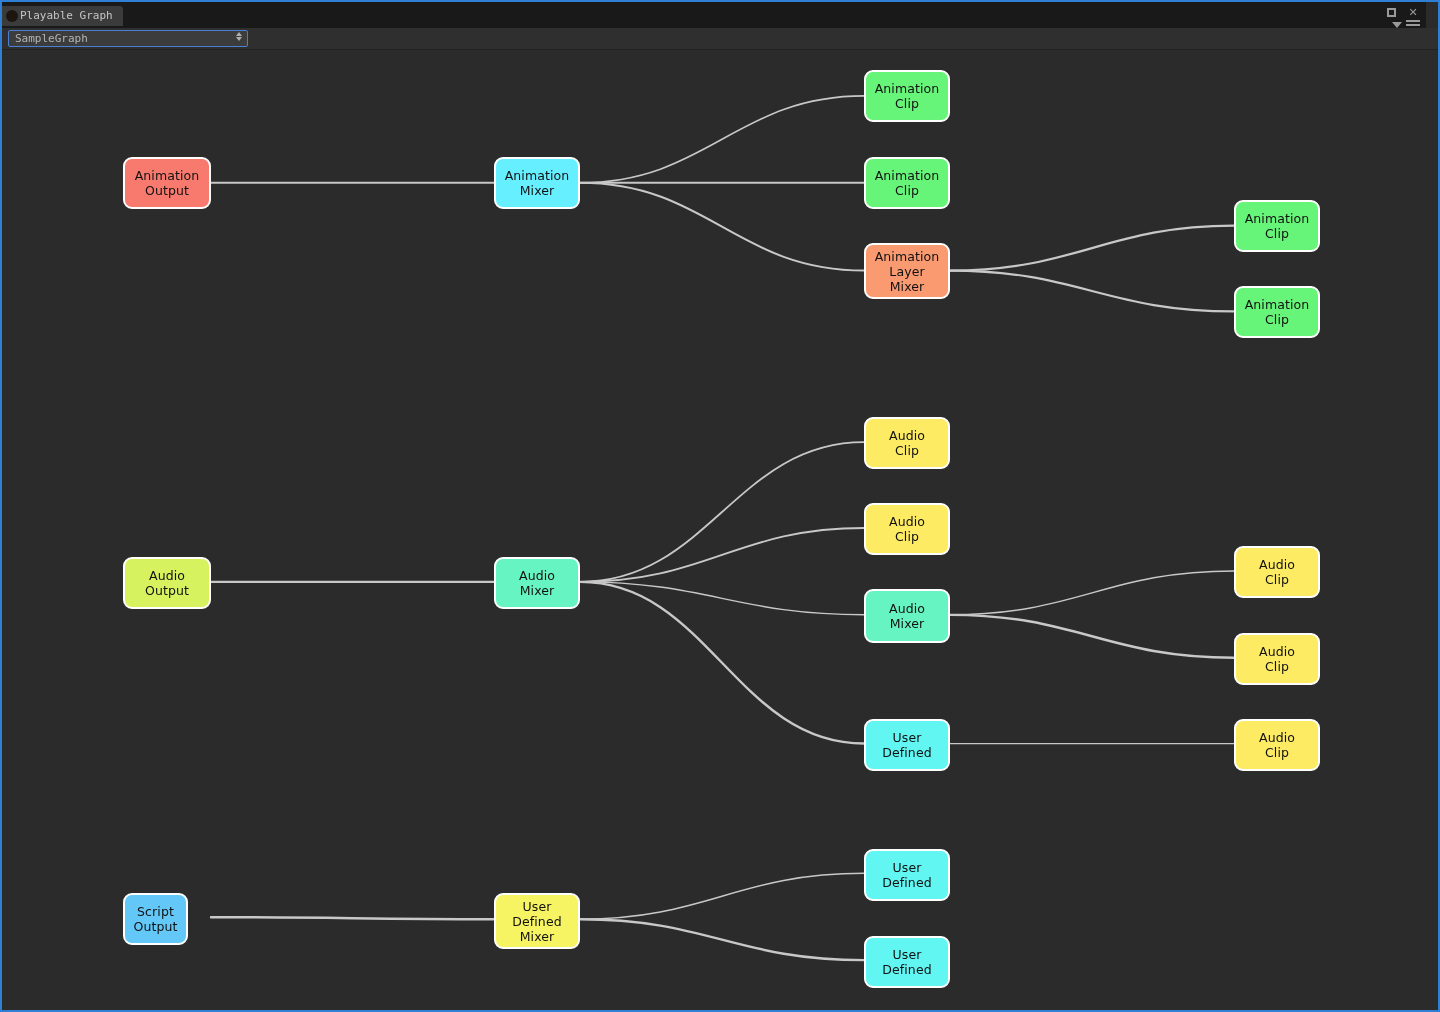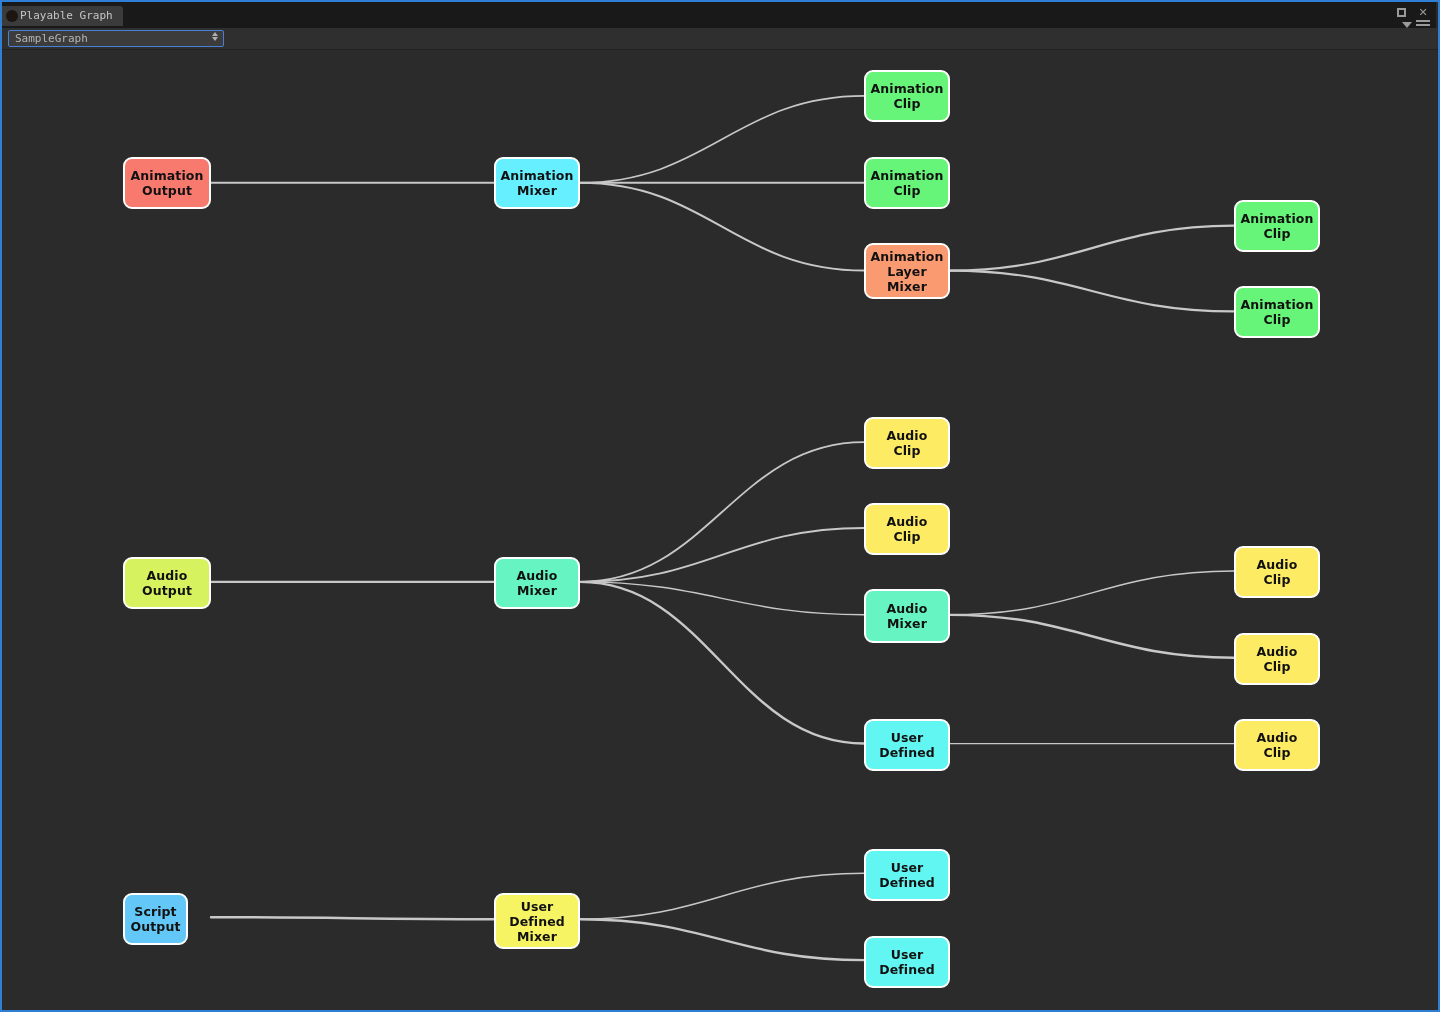--- a/index.html
+++ b/index.html
@@ -11,21 +11,21 @@
   #app {
     position: relative;
     width: 1440px; height: 1012px;
     overflow: hidden;
     background: #2b2b2b;
     border: 2px solid #2f80d4;
   }
 
   
   #chrome {
-    position: absolute; left: 0; top: 0; right: 2px; height: 36px;
+    position: absolute; left: 0; top: 0; right: 12px; height: 36px;
     background: #191919;
     padding-left: 32px;
   }
   #tab {
     position: absolute; left: -4px; top: 4px;
     height: 20px;
     padding: 0 10px 0 22px;
     background: #3b3b3b;
     border-top-left-radius: 3px; border-top-right-radius: 3px;
     color: #c4c4c4;
@@ -66,21 +66,21 @@
   }
 
   
   #toolbar {
     position: absolute; left: 0; top: 26px; right: 0; height: 22px;
     background: #2f2f2f;
     border-bottom: 1px solid #222;
   }
   #graph-select {
     position: absolute; left: 6px; top: 2px;
-    width: 216px; height: 17px;
+    width: 240px; height: 17px;
     background: #3c3c3c;
     border: 1px solid #4a7fd4;
     border-radius: 2px;
     color: #b4b4b4;
     font-size: 11px;
     font-family: "DejaVu Sans Mono", monospace;
     line-height: 15px;
     padding-left: 6px;
     white-space: nowrap;
     overflow: hidden;
@@ -120,21 +120,20 @@
     align-items: center;
     justify-content: center;
     text-align: center;
     color: #111111;
     font-size: 12.5px;
     line-height: 15px;
     font-family: "DejaVu Sans", sans-serif;
     white-space: pre-line;
     letter-spacing: 0.1px;
     user-select: none;
-    font-weight: bold;
   }
 </style>
 </head>
 <body>
 
 <div id="app">
 
   <div id="chrome">
     <div id="tab">
       <span id="tab-icon"></span>

